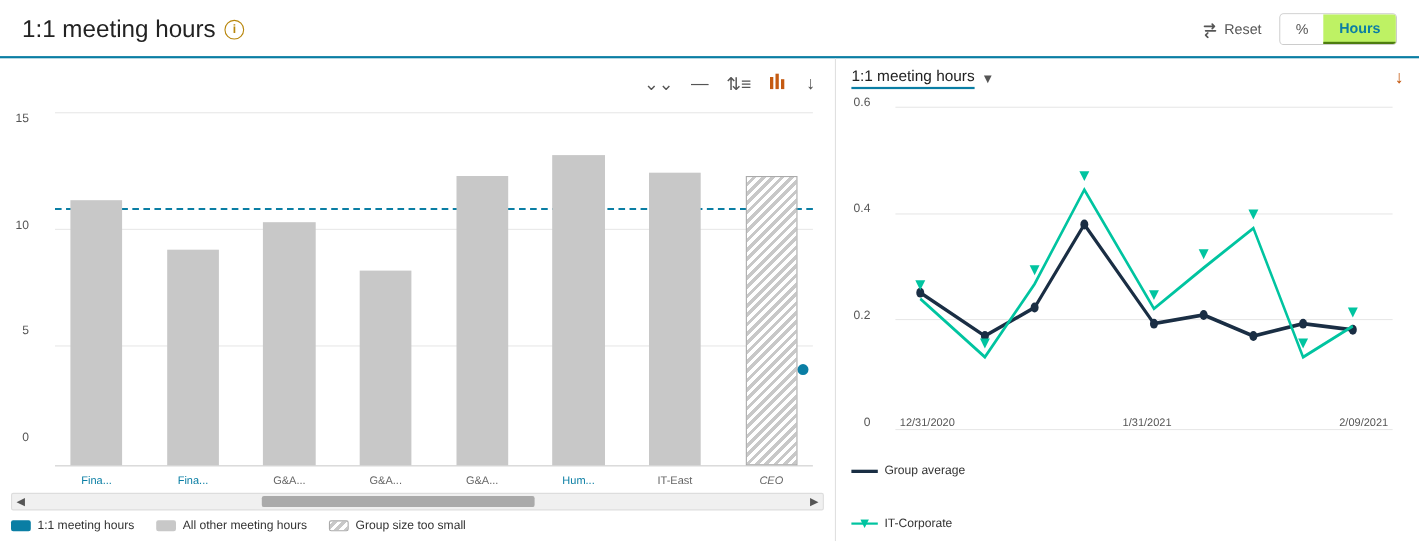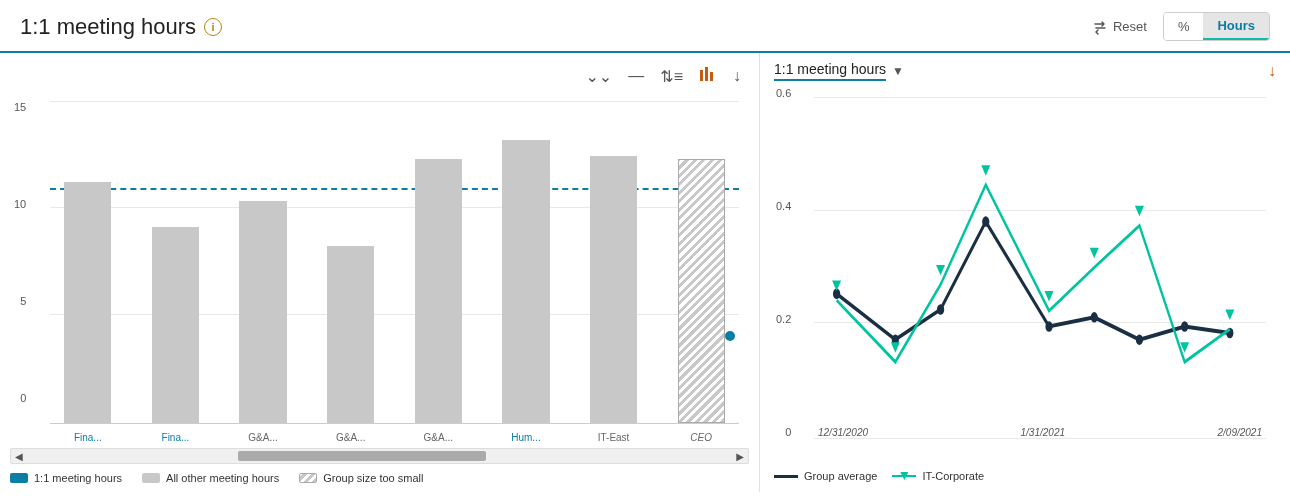--- a/index.html
+++ b/index.html
@@ -60,24 +60,24 @@
     }
     .toggle-btn {
       padding: 5px 14px;
       border: none;
       background: #fff;
       cursor: pointer;
       font-size: 13px;
       color: #555;
     }
     .toggle-btn.active {
-      background: #e5e5e5;
+      background: #bef264;
       color: #0a7ea4;
       font-weight: 600;
-      border-bottom: 2px solid #14b8a6;
+      border-bottom: 2px solid #4d7c0f;
     }
 
     .main-content {
       display: flex;
       height: calc(504px - 65px);
       padding: 0;
     }
 
     .left-panel {
       flex: 0 0 760px;
@@ -323,21 +323,20 @@
       flex-direction: column;
       justify-content: space-between;
       align-items: flex-end;
       font-size: 11px;
       color: #555;
     }
 
     .line-chart-inner {
       position: relative;
       height: 100%;
-      font-style: italic;
     }
 
     .line-grid-line {
       position: absolute;
       left: 0; right: 0;
       border-top: 1px solid #e8e8e8;
     }
 
     .x-labels {
       position: absolute;
@@ -345,24 +344,25 @@
       left: 0; right: 0;
       display: flex;
       justify-content: space-between;
       font-size: 10px;
       color: #555;
       padding: 0 4px;
     }
 
     .right-legend {
       display: flex;
-      gap: 15px;
+      gap: 36px;
       align-items: flex-start;
       padding: 2px 0;
       font-size: 11px;
+      flex-direction: column;
     }
     .right-legend-item {
       display: flex;
       align-items: center;
       gap: 6px;
     }
     .legend-line-solid {
       width: 24px;
       height: 3px;
       background: #1a2e44;

